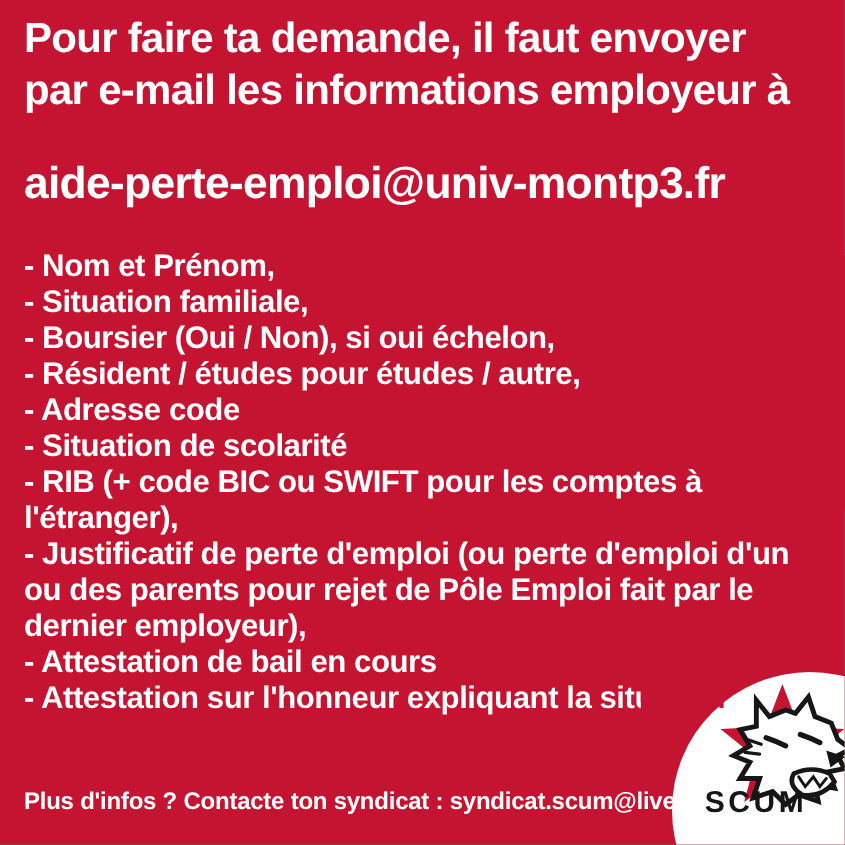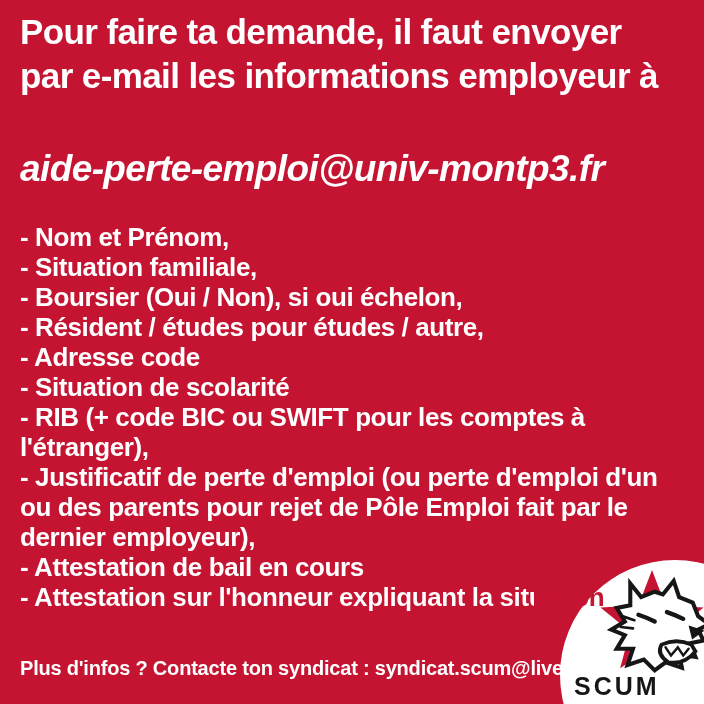--- a/index.html
+++ b/index.html
@@ -3,21 +3,21 @@
 <meta charset="utf-8">
 <style>
   html,body{margin:0;padding:0;background:#777;}
   .poster{
     position:relative;width:704px;height:704px;overflow:hidden;
     background:var(--red,#c41431);color:var(--white,#ffffff);
     font-family:"Liberation Sans",sans-serif;font-weight:700;
   }
   .content{position:absolute;inset:0;padding:10px 20px;}
   .title{font-size:35px;line-height:1.26;letter-spacing:-0.6px;}
-  .email{font-size:37px;margin-top:50px;letter-spacing:-0.6px;white-space:nowrap;font-style:italic;}
+  .email{font-size:37px;margin-top:34px;letter-spacing:-0.6px;white-space:nowrap;}
   .items{
     list-style:none;margin:32px 0 16px;padding:0;
     font-size:26px;line-height:30px;letter-spacing:-0.4px;
     position:relative;z-index:2;
   }
   .items li{color:var(--white,#ffffff);}
   @supports ((-webkit-background-clip:text) or (background-clip:text)){
     .items li:last-child{
       width:max-content;white-space:nowrap;
       background:linear-gradient(90deg,var(--white,#fff) 0 88%,var(--red,#c41431) 88%);
@@ -27,21 +27,21 @@
   .footer{
     position:absolute;left:20px;bottom:24px;font-size:20px;
     letter-spacing:-0.2px;white-space:nowrap;z-index:2;
   }
   .logo-circle{
     position:absolute;width:230px;height:230px;right:-86px;bottom:-86px;
     border-radius:50%;background:var(--logo-bg,#ffffff);overflow:hidden;z-index:1;
   }
   .logo-art{position:absolute;left:16px;top:10px;width:152px;height:auto;}
   .logo-label{
-    position:absolute;left:14px;top:112px;width:112px;text-align:left;
+    position:absolute;left:14px;top:95px;width:112px;text-align:center;
     font-size:25px;letter-spacing:3px;color:var(--ink,#161616);
   }
 </style>
 </head>
 <body>
 
 <div class="poster">
 
   <div class="content">
 

